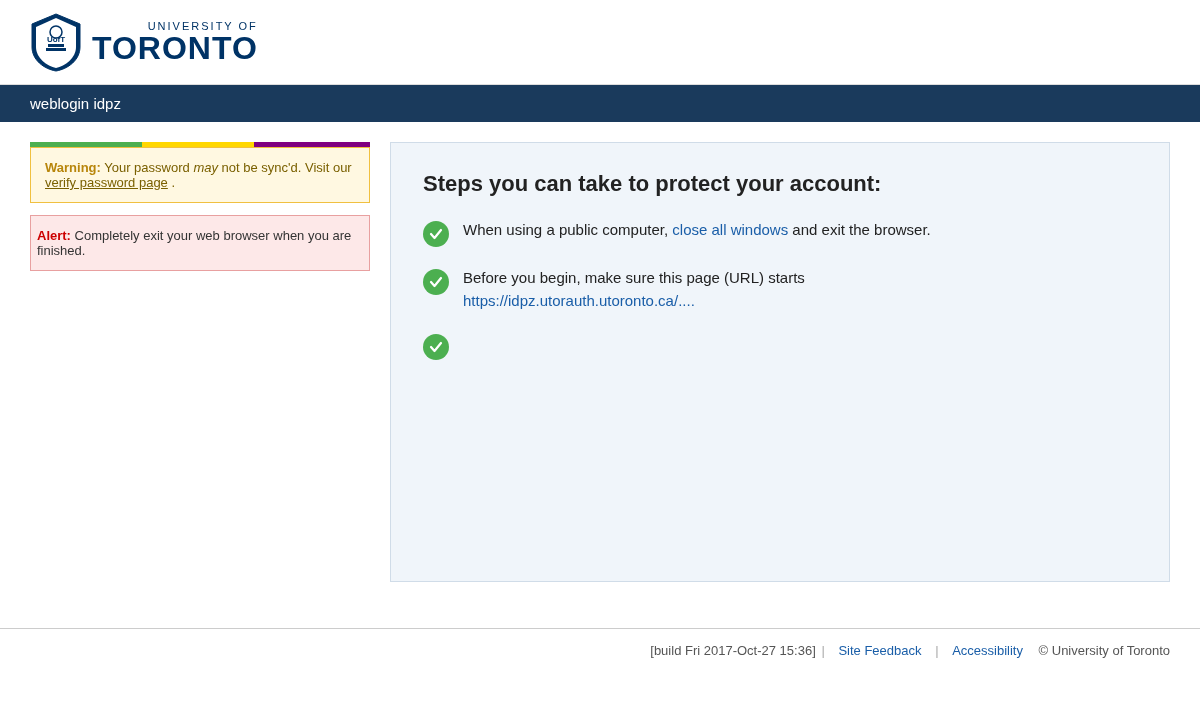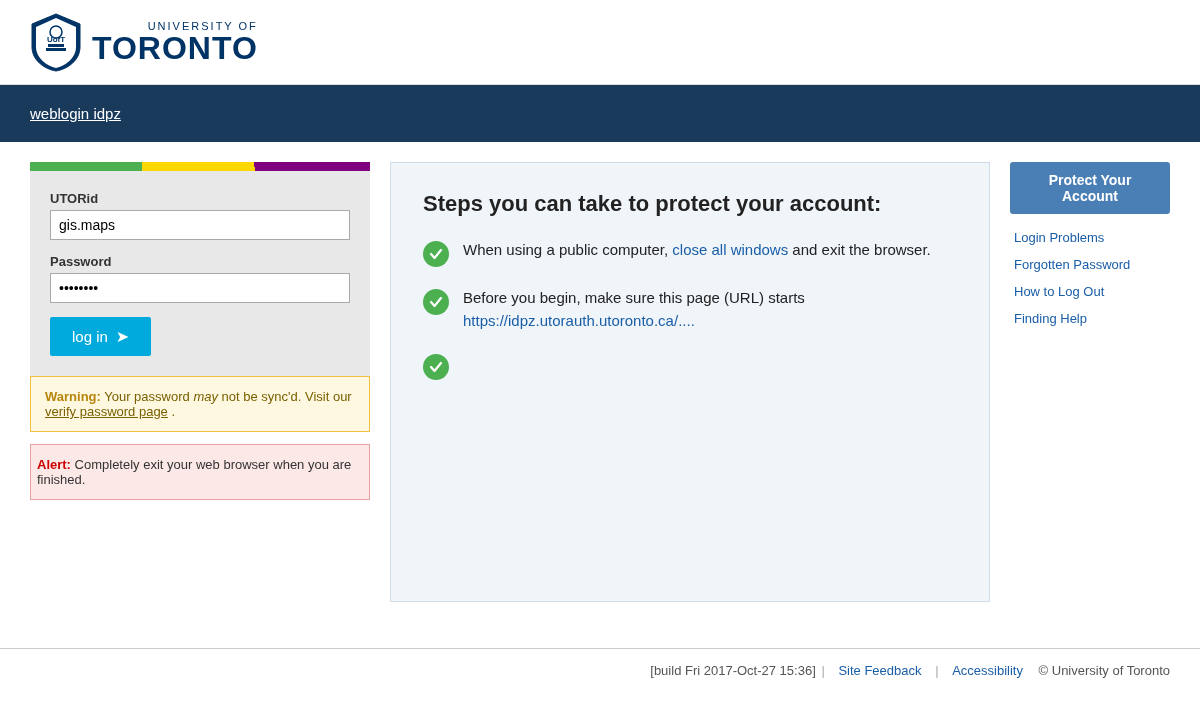--- a/index.html
+++ b/index.html
@@ -7,21 +7,21 @@
 
     
     .header { padding: 12px 30px; display: flex; align-items: center; border-bottom: 1px solid #ddd; }
     .logo-area { display: flex; align-items: center; gap: 10px; }
     .logo-shield { width: 52px; height: 60px; }
     .logo-text { display: flex; flex-direction: column; align-items: flex-end; }
     .logo-text .univ-of { font-size: 11px; color: #003366; letter-spacing: 2px; text-transform: uppercase; }
     .logo-text .toronto { font-size: 32px; font-weight: bold; color: #003366; line-height: 1; letter-spacing: 1px; }
 
     
-    .nav-bar { background: #1a3a5c; padding: 20px 30px; color: #fff; font-size: 15px; text-decoration: underline; }
+    .nav-bar { background: #1a3a5c; padding: 10px 30px; color: #fff; font-size: 15px; }
 
     
     .main-content { display: flex; padding: 20px 30px; gap: 20px; min-height: 480px; }
 
     
     .login-panel { width: 340px; flex-shrink: 0; }
     .login-form-box { background: #e8e8e8; padding: 20px; border-top: 4px solid transparent; border-image: linear-gradient(to right, #4caf50 0%, #4caf50 33%, #ffd700 33%, #ffd700 66%, #800080 66%, #800080 100%) 1; }
     .login-form-box label { font-weight: bold; font-size: 13px; display: block; margin-bottom: 4px; }
     .login-form-box input[type="text"],
     .login-form-box input[type="password"] { width: 100%; padding: 6px 8px; border: 1px solid #aaa; font-size: 14px; margin-bottom: 14px; background: #fff; }
@@ -82,30 +82,20 @@
 </div>
 
 <div class="nav-bar">
   <span>weblogin idpz</span>
 </div>
 
 <div class="main-content">
 
   <div class="login-panel">
     <div class="color-bar"></div>
-    <div class="login-form-box">
-      <label>UTORid</label>
-      <input type="text" value="gis.maps" style="">
-      <label>Password</label>
-      <input type="password" value="password" style="">
-      <button class="login-btn">
-        <span>log in</span>
-        <span class="arrow-icon">➤</span>
-      </button>
-    </div>
 
     <div class="warning-box">
       <span class="warn-label">Warning:</span>
       <span> Your password <em>may</em> not be sync'd. Visit our </span>
       <a href="#">verify password page</a>
       <span>.</span>
     </div>
 
     <div class="alert-box">
       <span class="alert-label">Alert:</span>
@@ -143,27 +133,20 @@
 
     <div class="info-item">
       <div class="check-circle">
         <svg viewBox="0 0 14 14" xmlns="http://www.w3.org/2000/svg">
           <polyline points="2,7 5.5,11 12,3" fill="none" stroke="#fff" stroke-width="2.2" stroke-linecap="round" stroke-linejoin="round"></polyline>
         </svg>
       </div>
     </div>
   </div>
 
-  <div class="sidebar">
-    <div class="sidebar-btn">Protect Your Account</div>
-    <a href="#" class="sidebar-link">Login Problems</a>
-    <a href="#" class="sidebar-link">Forgotten Password</a>
-    <a href="#" class="sidebar-link">How to Log Out</a>
-    <a href="#" class="sidebar-link">Finding Help</a>
-  </div>
 
 </div>
 
 <div class="footer">
   <span class="build-info">[build Fri 2017-Oct-27 15:36]</span>
   <span class="separator"> | </span>
   <a href="#">Site Feedback</a>
   <span class="separator"> | </span>
   <a href="#">Accessibility</a>
   <span class="separator">  </span>

